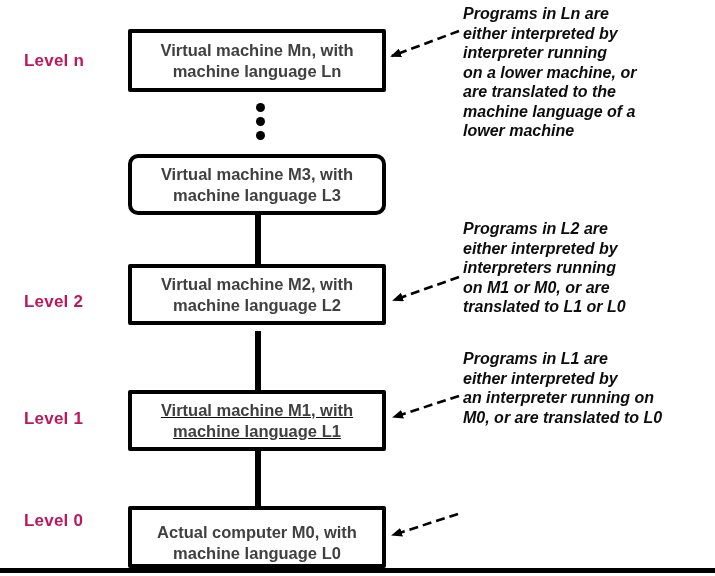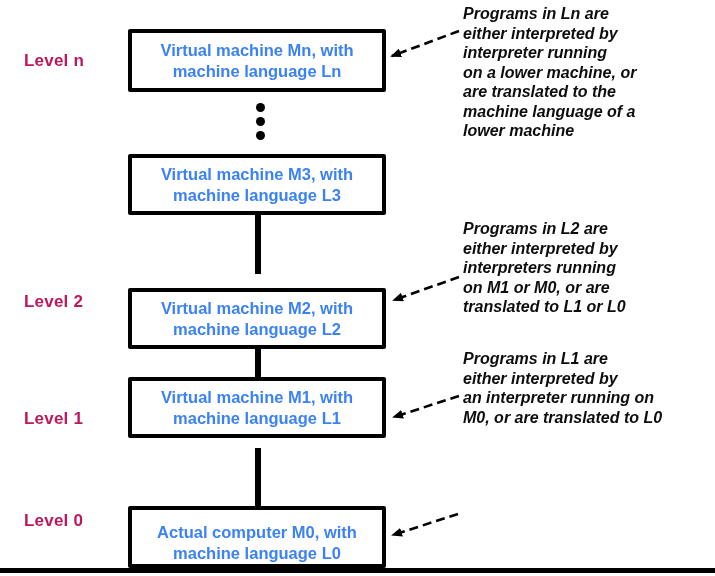--- a/index.html
+++ b/index.html
@@ -39,21 +39,21 @@
     justify-content: center;
     box-sizing: content-box;
     z-index: 2;
   }
   .box-text {
     white-space: pre-line;
     text-align: center;
     font-size: 16.5px;
     font-weight: bold;
     line-height: 21px;
-    color: #3b82f6;
+    color: #404040;
   }
   .connector {
     position: absolute;
     left: 255px;
     width: 6px;
     background: #000000;
     z-index: 1;
   }
   .dot {
     position: absolute;
@@ -99,29 +99,29 @@
 
   <div class="lvl-label" style="top:50px;">Level n</div>
   <div class="lvl-label" style="top:291px;">Level 2</div>
   <div class="lvl-label" style="top:408px;">Level 1</div>
   <div class="lvl-label" style="top:510px;">Level 0</div>
 
   <div class="machine-box" style="top:29px;height:55px;">
     <div class="box-text">Virtual machine Mn, with
 machine language Ln</div>
   </div>
-  <div class="machine-box" style="top:154px;height:53px;">
+  <div class="machine-box" style="top:154px;height:53px;border-radius:10px;">
     <div class="box-text">Virtual machine M3, with
 machine language L3</div>
   </div>
-  <div class="machine-box" style="top:288px;height:53px;">
+  <div class="machine-box" style="top:264px;height:53px;">
     <div class="box-text">Virtual machine M2, with
 machine language L2</div>
   </div>
-  <div class="machine-box" style="top:377px;height:53px;">
+  <div class="machine-box" style="top:390px;height:53px;text-decoration:underline;">
     <div class="box-text">Virtual machine M1, with
 machine language L1</div>
   </div>
   <div class="machine-box" style="top:506px;height:54px;align-items:flex-end;">
     <div class="box-text">Actual computer M0, with
 machine language L0</div>
   </div>
 
   <div class="connector" style="top:213px;height:61px;"></div>
   <div class="connector" style="top:331px;height:60px;"></div>

